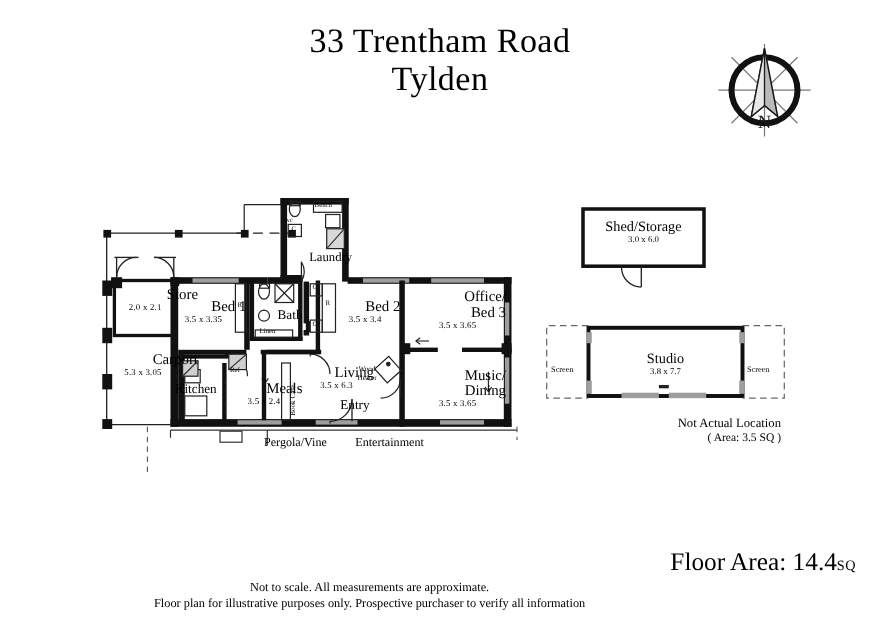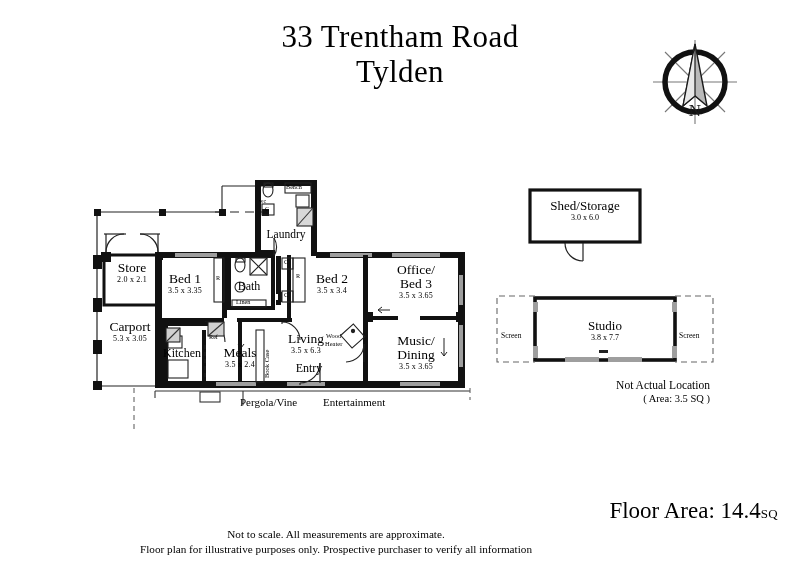--- a/index.html
+++ b/index.html
@@ -53,20 +53,21 @@
   
   .room-label {
     position: absolute;
     text-align: center;
     line-height: 1.05;
     white-space: nowrap;
   }
   .room-name {
     display: block;
     font-size: 13.5px;
+    text-align: right;
   }
   .room-dim {
     display: block;
     font-size: 8px;
     letter-spacing: 0.2px;
     margin-top: 1px;
   }
   .tiny-label {
     position: absolute;
     font-size: 6.2px;
@@ -449,21 +450,21 @@
   <div class="room-label" style="left:272px; top:332px; width:68px;">
     <span class="room-name">Living</span>
     <span class="room-dim">3.5 x 6.3</span>
   </div>
 
   <div class="room-label" style="left:205px; top:346px; width:70px;">
     <span class="room-name">Meals</span>
     <span class="room-dim">3.5 x 2.4</span>
   </div>
 
-  <div class="room-label" style="left:153px; top:347px; width:58px;">
+  <div class="room-label" style="left:139px; top:347px; width:58px;">
     <span class="room-name" style="font-size:12px;">Kitchen</span>
   </div>
 
   <div class="room-label" style="left:223px; top:280px; width:52px;">
     <span class="room-name" style="font-size:12px;">Bath</span>
   </div>
 
   <div class="room-label" style="left:252px; top:228px; width:68px;">
     <span class="room-name" style="font-size:11.5px;">Laundry</span>
   </div>

